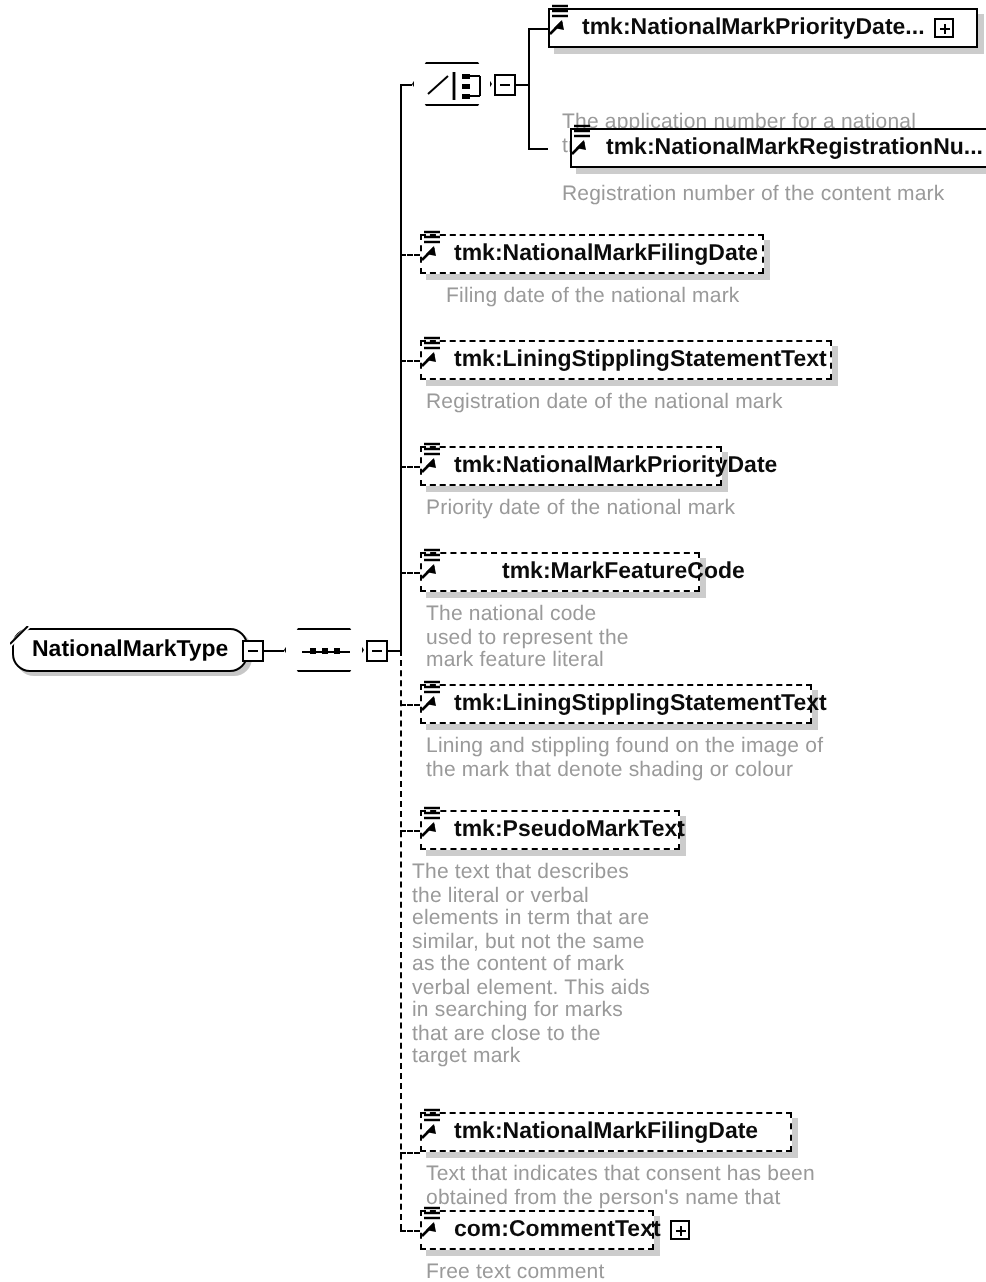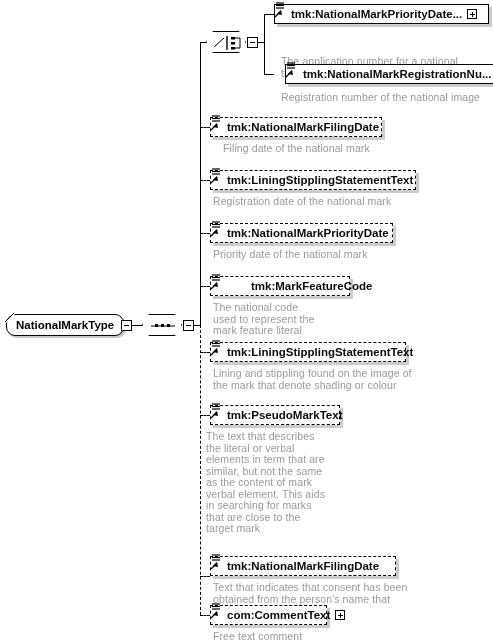--- a/index.html
+++ b/index.html
@@ -185,21 +185,21 @@
   <div class="elem req" style="left:285px;top:64px;width:215px;padding-left:17px;">
     <svg class="eicon" viewBox="0 0 16 18">
       <line x1="5" y1="2" x2="13" y2="2" stroke="#000" stroke-width="1.2"></line>
       <line x1="5" y1="4.5" x2="13" y2="4.5" stroke="#000" stroke-width="1.2"></line>
       <line x1="5" y1="7" x2="13" y2="7" stroke="#000" stroke-width="1.2"></line>
       <line x1="4" y1="16" x2="10" y2="10" stroke="#000" stroke-width="1.3"></line>
       <polygon points="10,9 11,14 6,13" fill="#000"></polygon>
     </svg>
     <span class="lbl">tmk:NationalMarkRegistrationNu...</span>
   </div>
-  <div class="doc" style="left:281px;top:92px;width:200px;">Registration number of the national image</div>
+  <div class="doc" style="left:281px;top:92px;width:200px;">Registration number of the content mark</div>
 
   <div class="dashh" style="left:200px;top:127px;width:10px;"></div>
   <div class="elem opt" style="left:210px;top:117px;width:172px;">
     <svg class="eicon" viewBox="0 0 16 18">
       <line x1="5" y1="2" x2="13" y2="2" stroke="#000" stroke-width="1.2"></line>
       <line x1="5" y1="4.5" x2="13" y2="4.5" stroke="#000" stroke-width="1.2"></line>
       <line x1="5" y1="7" x2="13" y2="7" stroke="#000" stroke-width="1.2"></line>
       <line x1="4" y1="16" x2="10" y2="10" stroke="#000" stroke-width="1.3"></line>
       <polygon points="10,9 11,14 6,13" fill="#000"></polygon>
     </svg>
@@ -214,21 +214,21 @@
       <line x1="5" y1="4.5" x2="13" y2="4.5" stroke="#000" stroke-width="1.2"></line>
       <line x1="5" y1="7" x2="13" y2="7" stroke="#000" stroke-width="1.2"></line>
       <line x1="4" y1="16" x2="10" y2="10" stroke="#000" stroke-width="1.3"></line>
       <polygon points="10,9 11,14 6,13" fill="#000"></polygon>
     </svg>
     <span class="lbl">tmk:LiningStipplingStatementText</span>
   </div>
   <div class="doc" style="left:213px;top:196px;width:215px;">Registration date of the national mark</div>
 
   <div class="dashh" style="left:200px;top:233px;width:10px;"></div>
-  <div class="elem opt" style="left:210px;top:223px;width:183px;">
+  <div class="elem opt" style="left:210px;top:223px;width:151px;">
     <svg class="eicon" viewBox="0 0 16 18">
       <line x1="5" y1="2" x2="13" y2="2" stroke="#000" stroke-width="1.2"></line>
       <line x1="5" y1="4.5" x2="13" y2="4.5" stroke="#000" stroke-width="1.2"></line>
       <line x1="5" y1="7" x2="13" y2="7" stroke="#000" stroke-width="1.2"></line>
       <line x1="4" y1="16" x2="10" y2="10" stroke="#000" stroke-width="1.3"></line>
       <polygon points="10,9 11,14 6,13" fill="#000"></polygon>
     </svg>
     <span class="lbl">tmk:NationalMarkPriorityDate</span>
   </div>
   <div class="doc" style="left:213px;top:249px;width:215px;">Priority date of the national mark</div>

